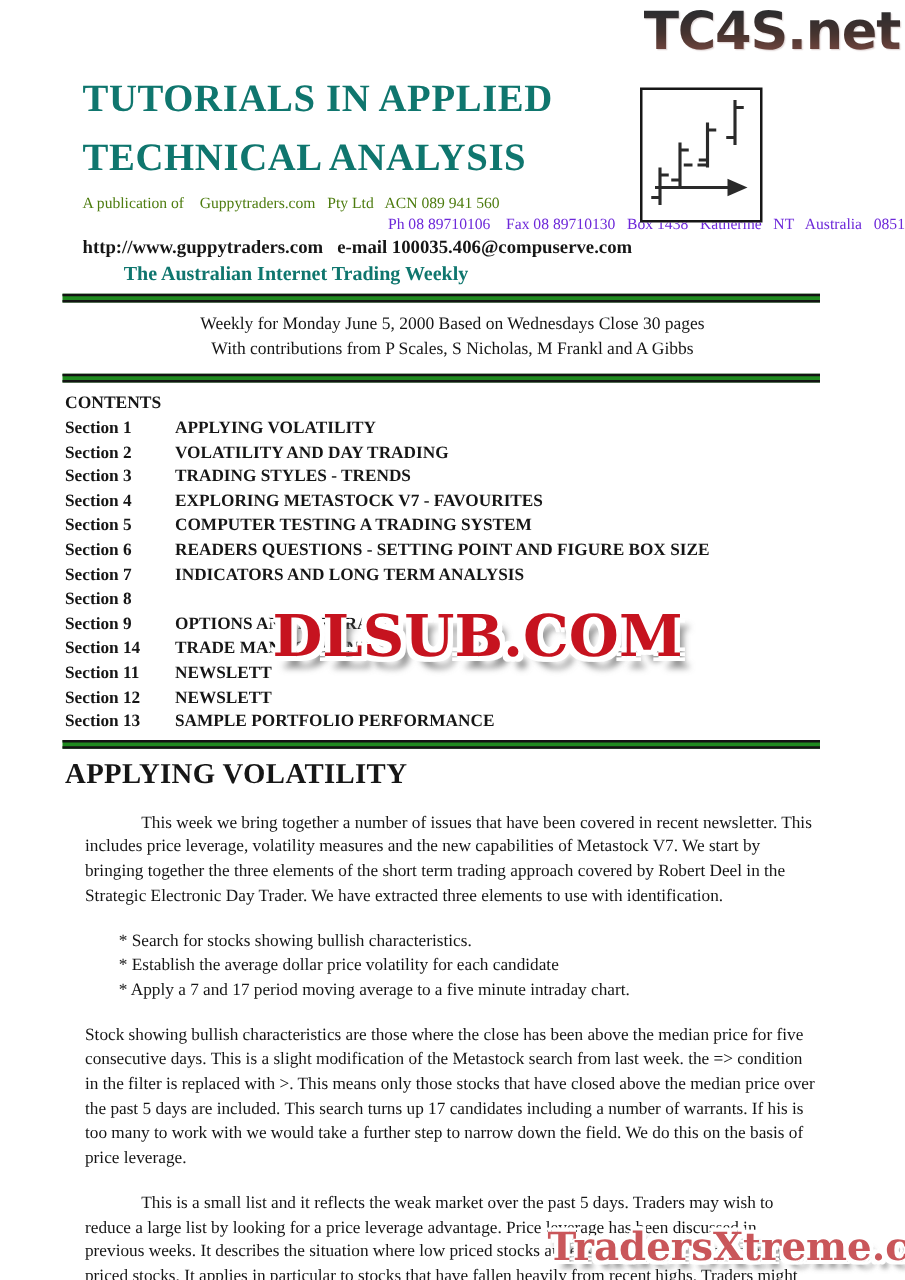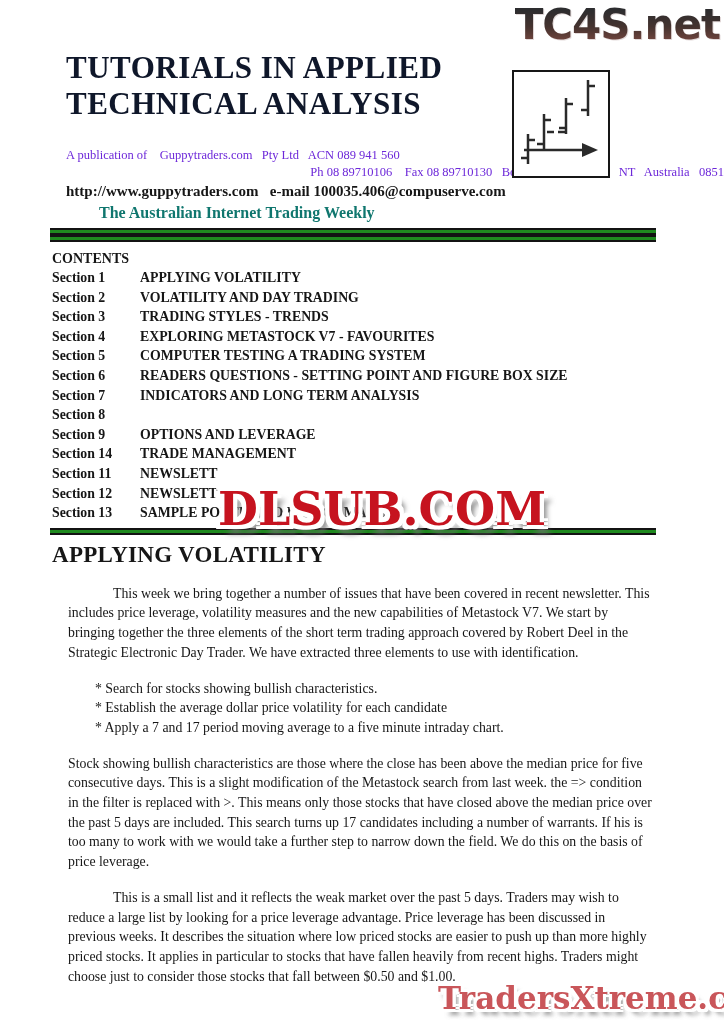--- a/index.html
+++ b/index.html
@@ -20,22 +20,22 @@
                 7px 9px 5px rgba(110,110,110,0.75);}
   .wm-tx{position:absolute;left:438px;top:980px;z-index:6;
     font-family:"DejaVu Serif", serif;font-weight:900;font-size:31px;
     color:#c9565a;
     text-shadow:-3px -3px 0 #fff,3px -3px 0 #fff,-3px 3px 0 #fff,3px 3px 0 #fff,
                 -3px 0 0 #fff,3px 0 0 #fff,0 -3px 0 #fff,0 3px 0 #fff,
                 5px 6px 4px rgba(110,110,110,0.7);}
 
   
   .header{padding:50px 0 0 66px;}
-  .title-line{color:#0f172a;font-weight:bold;font-size:31px;line-height:36px;letter-spacing:0.5px;}
-  .pub-line{color:#6d28d9;font-size:12.5px;margin-top:26px;white-space:pre-wrap;}
+  .title-line{color:#0f766e;font-weight:bold;font-size:31px;line-height:36px;letter-spacing:0.5px;margin-top:11px;}
+  .pub-line{color:#4d7c0f;font-size:12.5px;margin-top:11px;white-space:pre-wrap;}
   .contact-line{font-size:12.5px;margin-top:2px;white-space:pre-wrap;color:#6d28d9;text-align:right;}
   .web-line{font-size:15px;font-weight:bold;margin-top:3px;white-space:pre-wrap;}
   .tagline{color:#0f766e;font-size:16px;font-weight:bold;margin:4px 0 0 33px;}
   .logo-box{position:absolute;left:512px;top:70px;width:94px;height:104px;
             border:2px solid #161616;background:#fff;z-index:2;}
 
   
   .rule{margin-left:50px;width:606px;height:3px;background:#1f8a1f;
         border-top:2px solid #131313;border-bottom:2px solid #131313;}
   .rule1{margin-top:6px;}
@@ -106,20 +106,24 @@
     <div class="title-line">TUTORIALS IN APPLIED</div>
     <div class="title-line">TECHNICAL ANALYSIS</div>
     <div class="pub-line">A publication of    Guppytraders.com   Pty Ltd   ACN 089 941 560</div>
     <div class="contact-line">Ph 08 89710106    Fax 08 89710130   Box 1438   Katherine   NT   Australia   0851</div>
     <div class="web-line">http://www.guppytraders.com   e-mail 100035.406@compuserve.com</div>
     <div class="tagline">The Australian Internet Trading Weekly</div>
   </div>
 
   <div class="rule rule1"></div>
 
+  <div class="issue">
+    <div>Weekly for Monday June 5, 2000 Based on Wednesdays Close 30 pages</div>
+    <div>With contributions from  P Scales,  S Nicholas, M Frankl and  A Gibbs</div>
+  </div>
 
   <div class="rule rule2"></div>
 
   <div class="contents">
     <div class="contents-heading">CONTENTS</div>
     <div class="toc-row">
         <span class="toc-label">Section 1</span>
         <span>APPLYING VOLATILITY</span>
       </div>
     <div class="toc-row">

